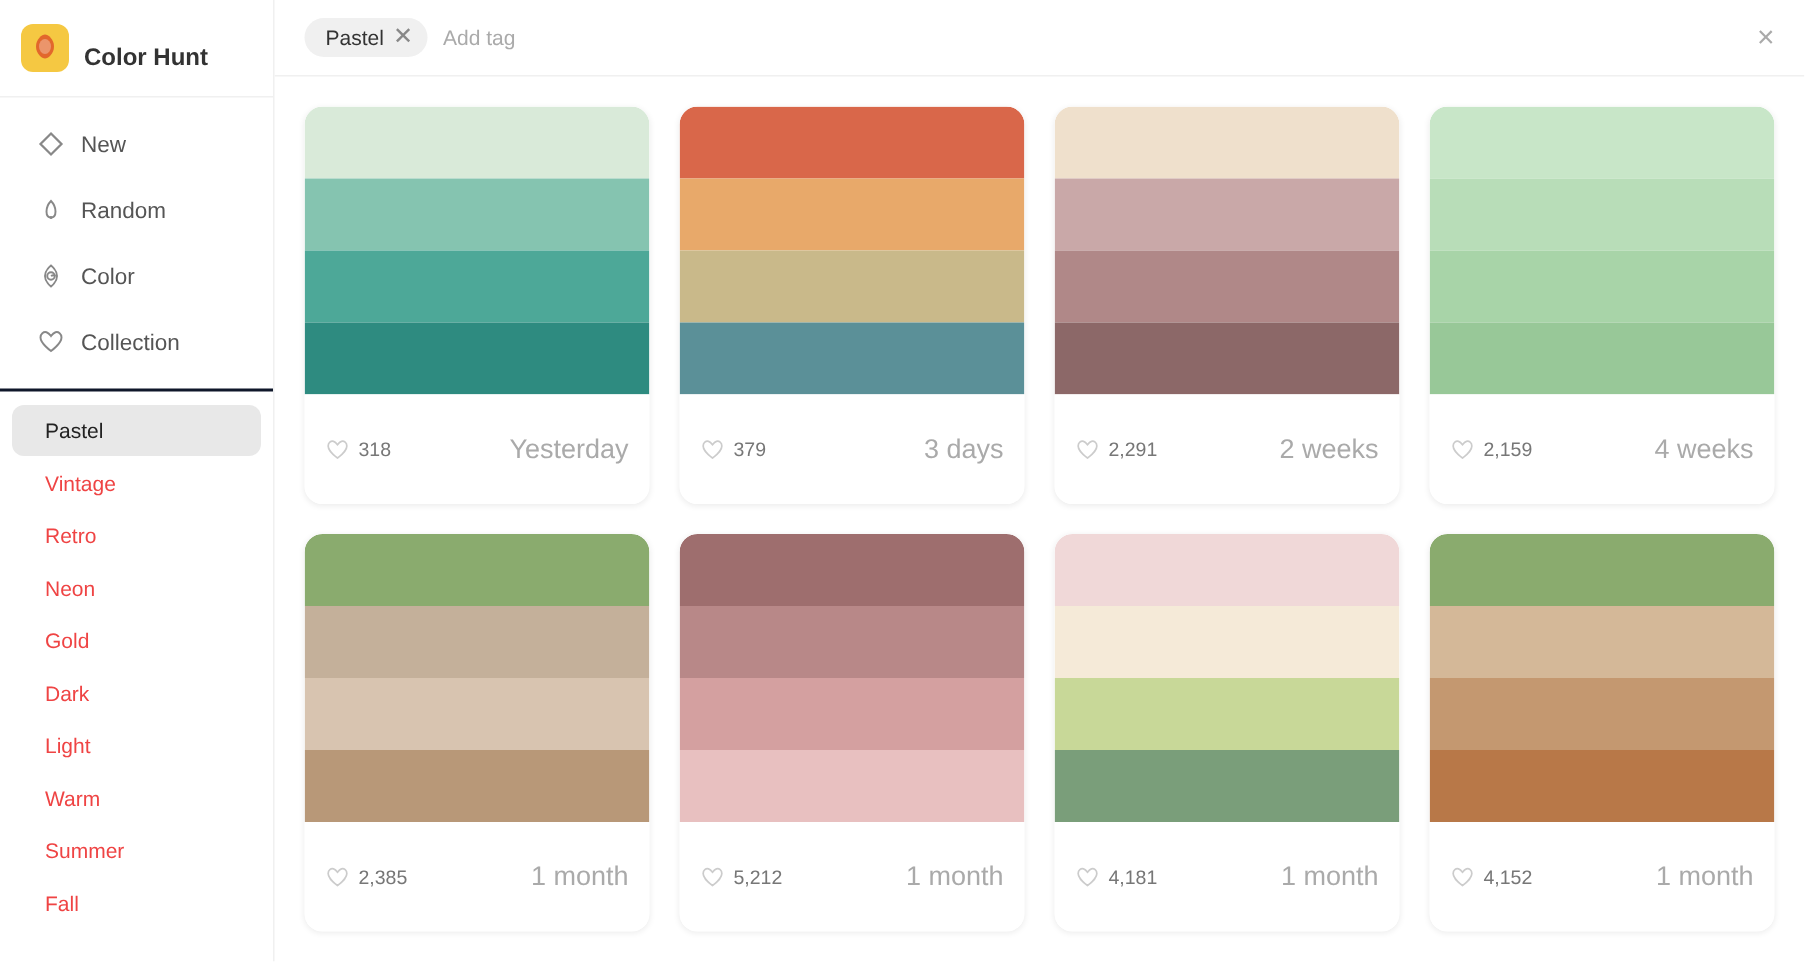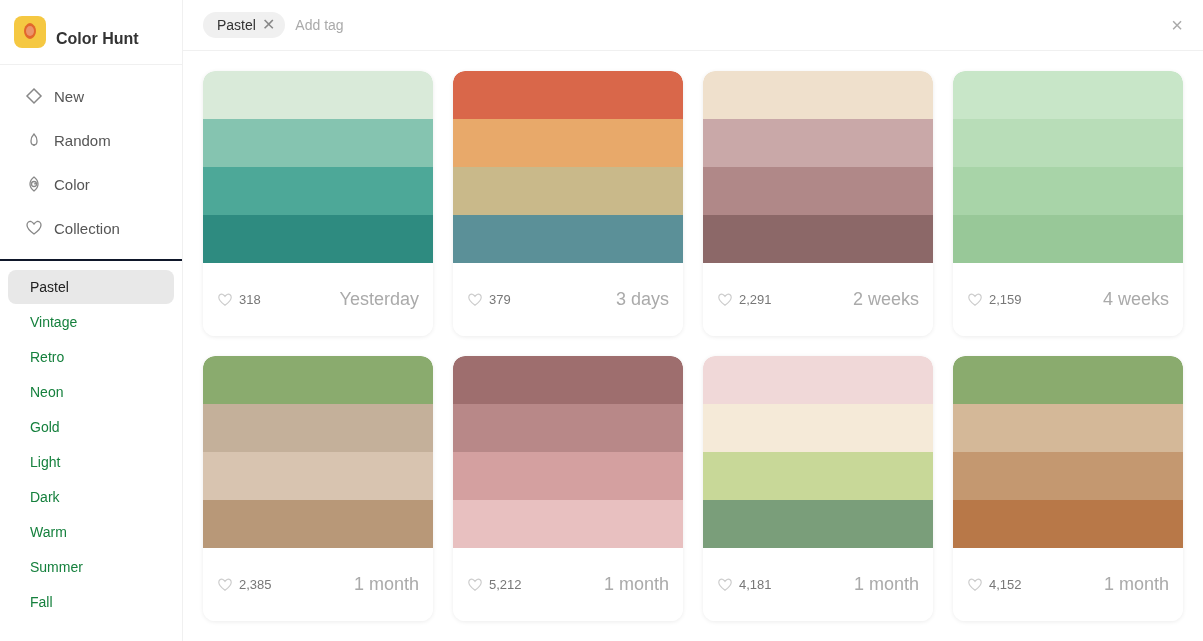--- a/index.html
+++ b/index.html
@@ -49,21 +49,21 @@
     .nav-item .nav-icon { width: 20px; height: 20px; display: flex; align-items: center; justify-content: center; }
 
     .tags-section {
       padding: 8px 0;
       overflow-y: auto;
       flex: 1;
     }
     .tag-item {
       padding: 9px 22px;
       font-size: 14px;
-      color: #15803d;
+      color: #ef4444;
       cursor: pointer;
       border-radius: 8px;
       margin: 1px 8px;
     }
     .tag-item.active {
       background: #e8e8e8;
       font-weight: 500;
       color: #222;
     }
 
@@ -220,22 +220,22 @@
     </div>
   </div>
 
   <div class="tags-section">
 
   <div class="tag-item active">Pastel</div>
       <div class="tag-item">Vintage</div>
       <div class="tag-item">Retro</div>
       <div class="tag-item">Neon</div>
       <div class="tag-item">Gold</div>
+      <div class="tag-item">Dark</div>
       <div class="tag-item">Light</div>
-      <div class="tag-item">Dark</div>
       <div class="tag-item">Warm</div>
       <div class="tag-item">Summer</div>
       <div class="tag-item">Fall</div>
     </div>
 </div>
 
 <div class="main">
   <div class="top-bar">
     <div class="tag-chip">
       <span>Pastel</span>

